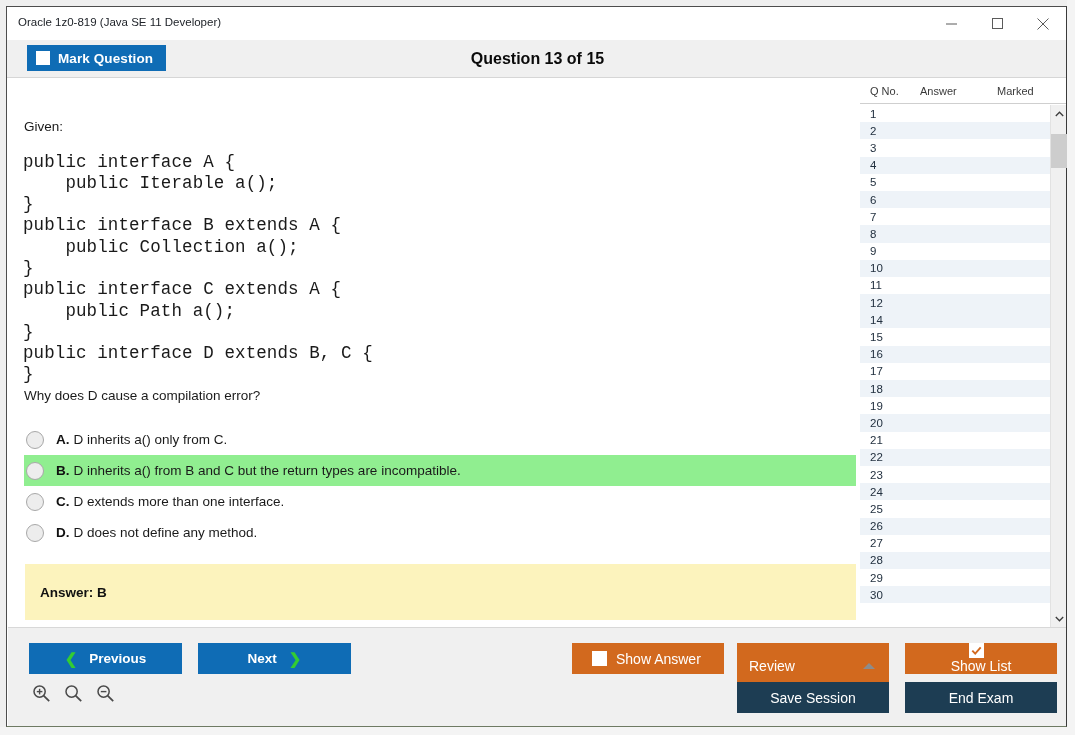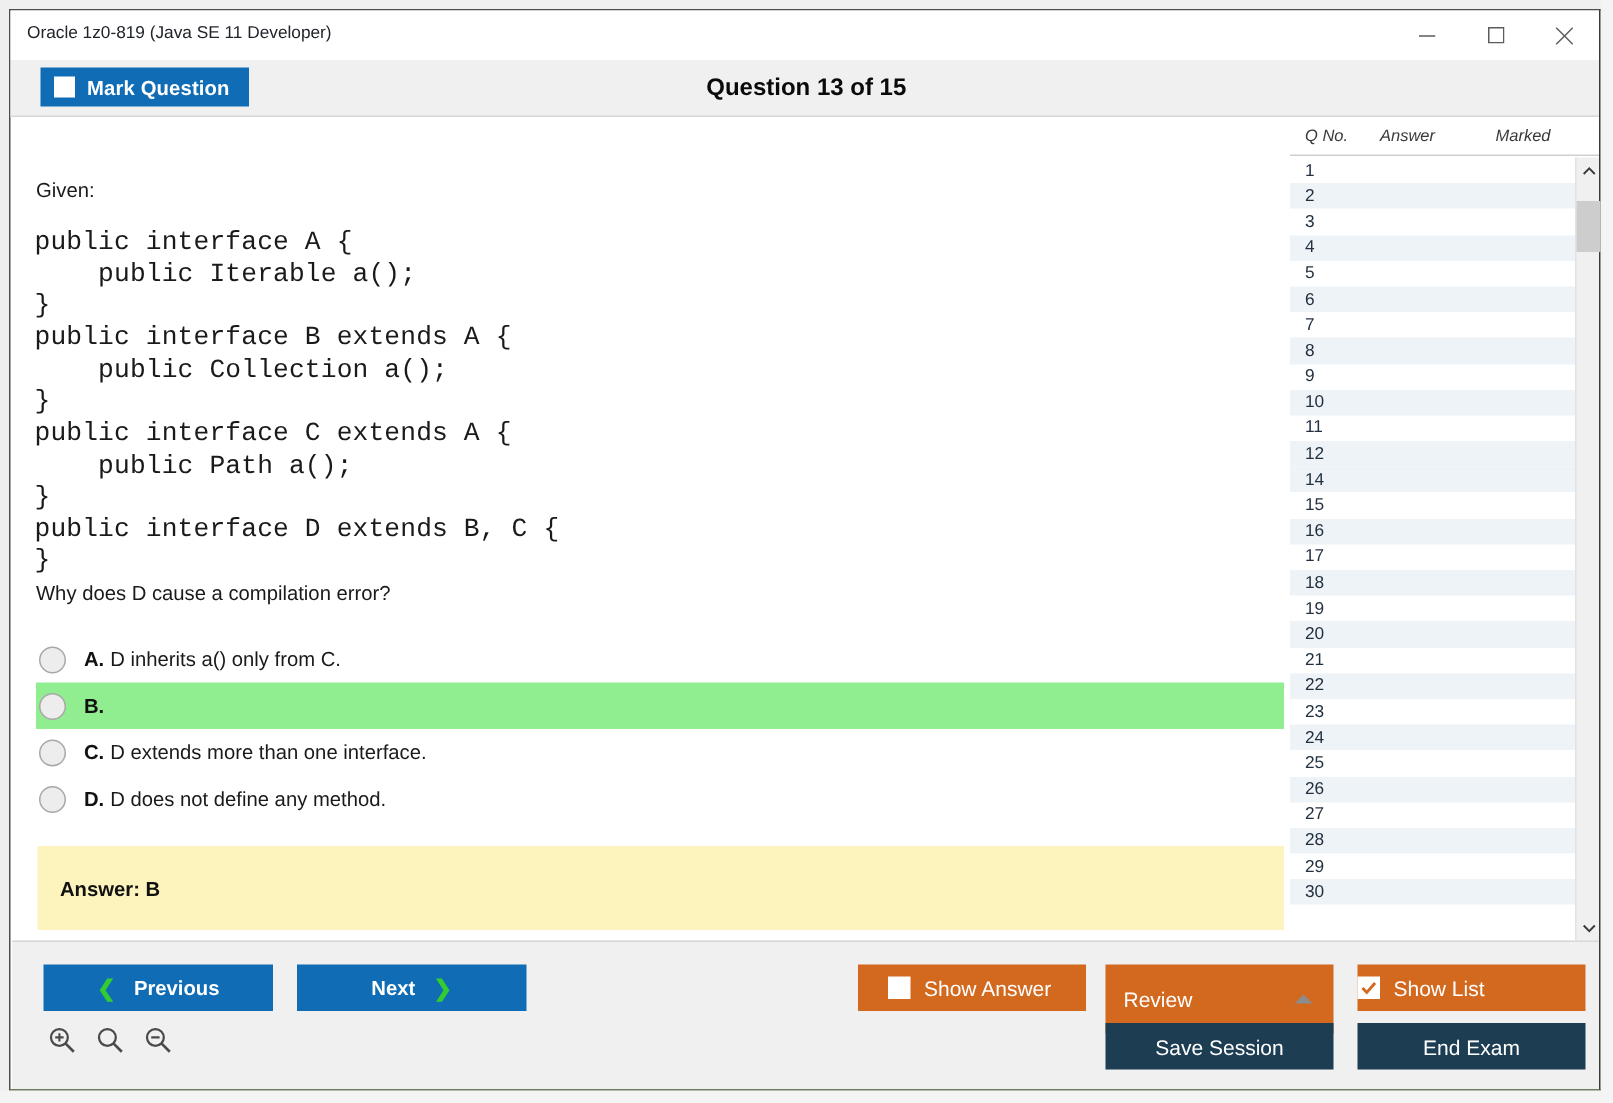--- a/index.html
+++ b/index.html
@@ -170,21 +170,21 @@
   }
   .list-head {
     position:relative;
     height:25px;
     background:#ffffff;
     border-bottom:1px solid #cfcfcf;
     box-sizing:border-box;
   }
   .list-head span {
     position:absolute; top:6px;
-    font-size:11px; color:#3a3a3a;font-style:italic;
+    font-size:11px; color:#3a3a3a;
   }
   .lh-q { left:10px; }
   .lh-a { left:60px; }
   .lh-m { left:137px; }
   .list-body {
     position:absolute; left:0; top:26px;
     width:190px; height:522px;
     overflow:hidden;
   }
   .qrow {
@@ -234,21 +234,21 @@
     box-sizing:border-box;
   }
   .btn-blue  { background:#0f6cb5; }
   .btn-orange{ background:#d2691e; font-weight:normal; font-size:14px; }
   .btn-navy  { background:#1d3d53; font-weight:normal; font-size:14px; }
 
   .btn-prev  { left:21px;  top:15px; width:153px; height:31px; }
   .btn-next  { left:190px; top:15px; width:153px; height:31px; }
   .btn-show-answer { left:564px; top:15px; width:152px; height:31px; justify-content:flex-start; padding-left:20px;}
   .btn-review{ left:729px; top:15px; width:152px; height:46px; justify-content:flex-start; padding-left:12px;}
-  .btn-show-list { left:897px; top:15px; width:152px; height:31px; justify-content:flex-start; }
+  .btn-show-list { left:897px; top:15px; width:152px; height:31px; justify-content:flex-start; flex-direction:column;}
   .btn-save  { left:729px; top:54px; width:152px; height:31px; }
   .btn-end   { left:897px; top:54px; width:152px; height:31px; }
 
   .chev { color:#33cc33; font-size:15px; font-weight:bold; }
   .chev-l { margin-right:12px; }
   .chev-r { margin-left:12px; }
 
   .cbox {
     width:15px; height:15px;
     background:#ffffff;
@@ -331,20 +331,21 @@
 
       <div class="options">
         <div class="opt">
           <span class="radio"></span>
           <span class="opt-letter">A.</span>
           <span class="opt-text">D inherits a() only from C.</span>
         </div>
         <div class="opt correct">
           <span class="radio"></span>
           <span class="opt-letter">B.</span>
+          <span class="opt-text">D inherits a() from B and C but the return types are incompatible.</span>
         </div>
         <div class="opt">
           <span class="radio"></span>
           <span class="opt-letter">C.</span>
           <span class="opt-text">D extends more than one interface.</span>
         </div>
         <div class="opt">
           <span class="radio"></span>
           <span class="opt-letter">D.</span>
           <span class="opt-text">D does not define any method.</span>

